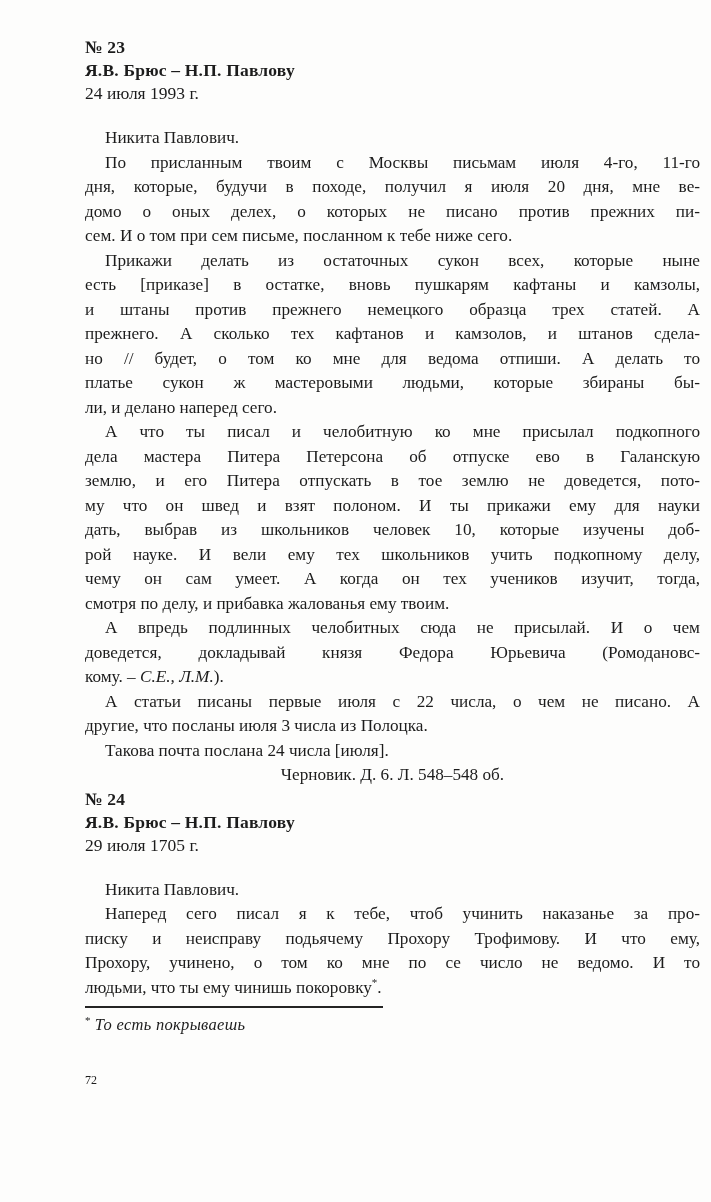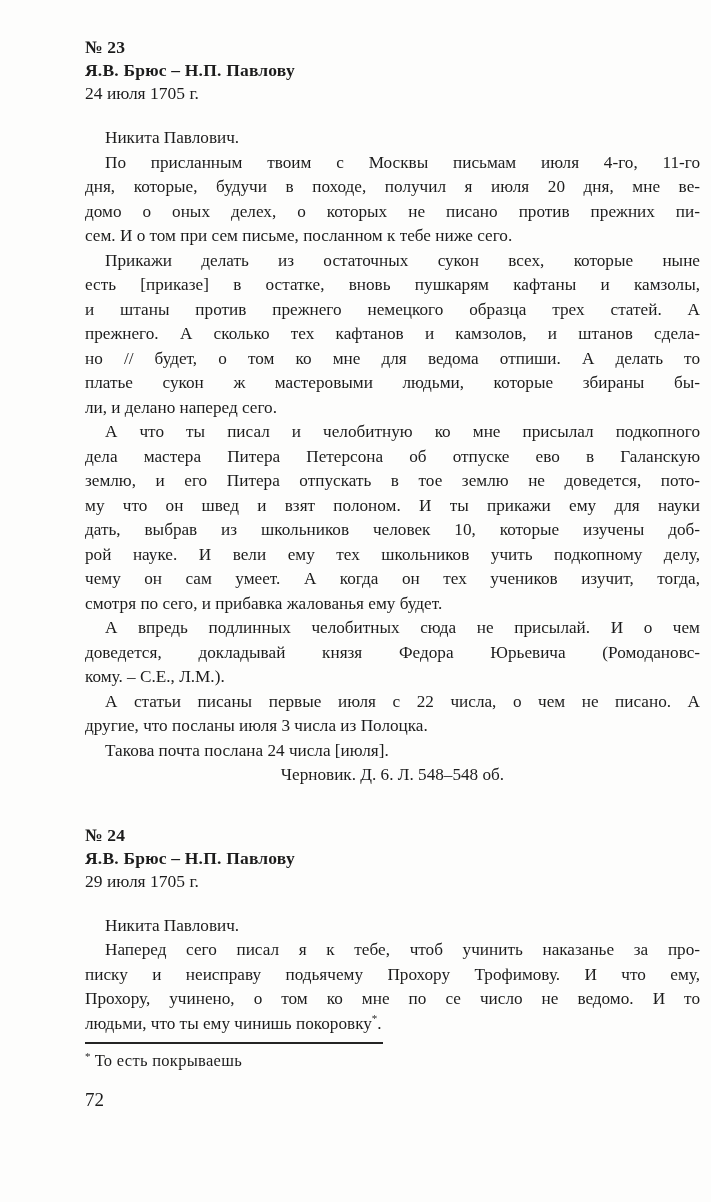--- a/index.html
+++ b/index.html
@@ -12,38 +12,38 @@
     overflow: hidden;
   }
   .page-column { position: absolute; left: 85px; top: 36px; width: 615px; }
   .lh { font-size: 17.5px; font-weight: bold; line-height: 23px; letter-spacing: .2px; }
   .date { font-size: 17.5px; font-weight: normal; line-height: 23px; }
   .letter-body { margin-top: 21px; }
   .bl { font-size: 17.2px; line-height: 24.5px; }
   .j { text-align: justify; text-align-last: justify; text-justify: inter-word; }
   .ind { text-indent: 20px; }
   .archive { text-align: center; }
-  .letter2 { margin-top: 36px; }
-  .it { }
+  .letter2 { }
+  .it { font-style: italic; }
   sup { font-size: 11px; line-height: 0; }
   .fn-rule { width: 298px; height: 0; border-top: 2.5px solid #242424; margin-top: 6px; }
   .fn { font-size: 16.5px; line-height: 24px; margin-top: 5px; }
   .fn .it { letter-spacing: .3px; }
   .fn sup { font-style: normal; }
-  .pagenum { margin-top: 16px; font-size: 19px; }
+  .pagenum { margin-top: 36px; font-size: 12px; }
 </style>
 </head>
 <body>
 
 <div class="page-column">
 
   <section>
     <div class="lh">№ 23</div>
     <div class="lh">Я.В. Брюс – Н.П. Павлову</div>
-    <div class="date">24 июля 1705 г.</div>
+    <div class="date">24 июля 1993 г.</div>
 
     <div class="letter-body">
       <div class="bl ind">Никита Павлович.</div>
 
       <div>
         <div class="bl j ind">По присланным твоим с Москвы письмам июля 4-го, 11-го</div>
         <div class="bl j">дня, которые, будучи в походе, получил я июля 20 дня, мне ве-</div>
         <div class="bl j">домо о оных делех, о которых не писано против прежних пи-</div>
         <div class="bl">сем. И о том при сем письме, посланном к тебе ниже сего.</div>
       </div>
@@ -59,21 +59,21 @@
       </div>
 
       <div>
         <div class="bl j ind">А что ты писал и челобитную ко мне присылал подкопного</div>
         <div class="bl j">дела мастера Питера Петерсона об отпуске ево в Галанскую</div>
         <div class="bl j">землю, и его Питера отпускать в тое землю не доведется, пото-</div>
         <div class="bl j">му что он швед и взят полоном. И ты прикажи ему для науки</div>
         <div class="bl j">дать, выбрав из школьников человек 10, которые изучены доб-</div>
         <div class="bl j">рой науке. И вели ему тех школьников учить подкопному делу,</div>
         <div class="bl j">чему он сам умеет. А когда он тех учеников изучит, тогда,</div>
-        <div class="bl">смотря по сего, и прибавка жалованья ему будет.</div>
+        <div class="bl">смотря по делу, и прибавка жалованья ему твоим.</div>
       </div>
 
       <div>
         <div class="bl j ind">А впредь подлинных челобитных сюда не присылай. И о чем</div>
         <div class="bl j">доведется, докладывай князя Федора Юрьевича (Ромодановс-</div>
         <div class="bl"><span>кому. – </span><span class="it">С.Е., Л.М.</span><span>).</span></div>
       </div>
 
       <div>
         <div class="bl j ind">А статьи писаны первые июля с 22 числа, о чем не писано. А</div>

